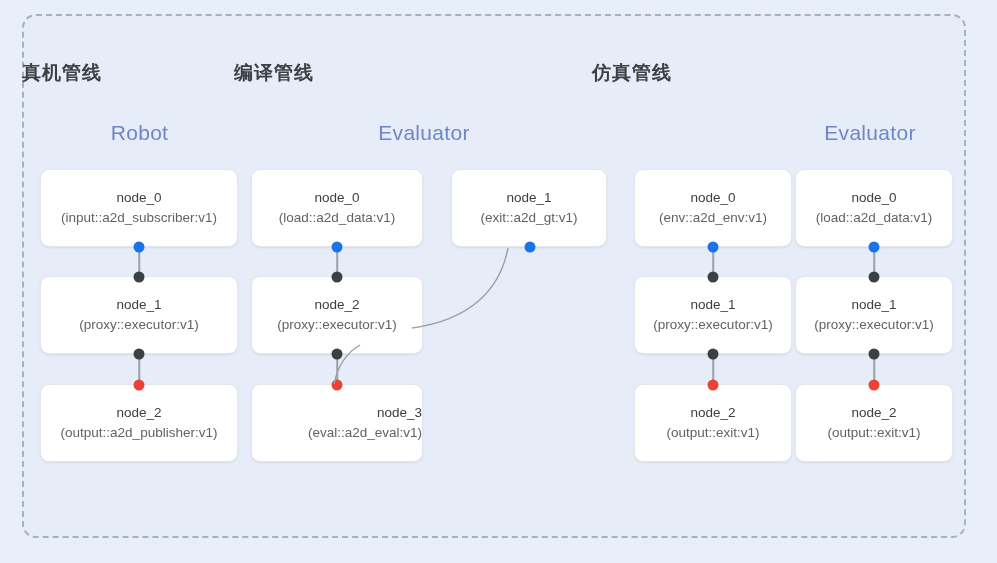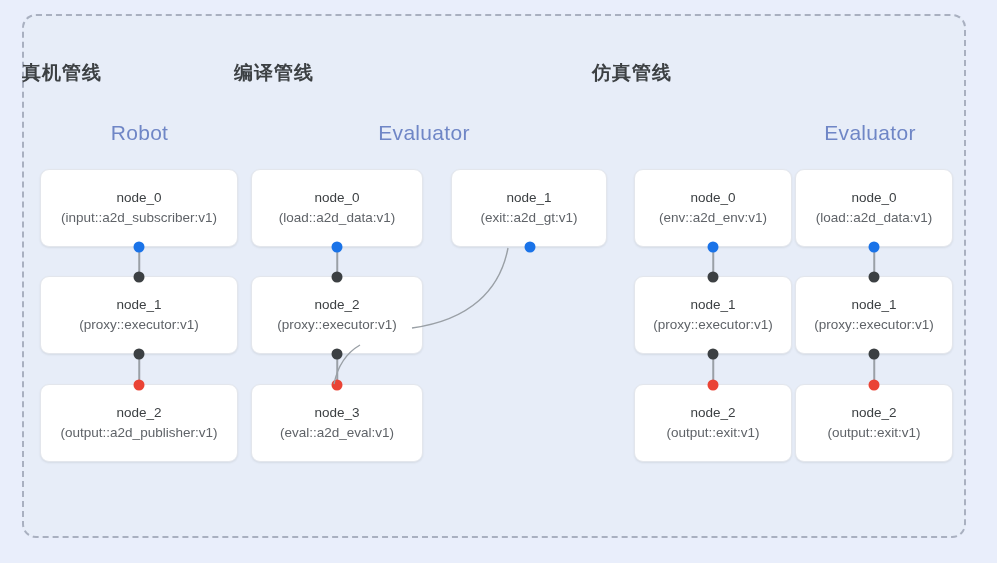--- a/index.html
+++ b/index.html
@@ -172,21 +172,21 @@
       <div class="node" style="left:217px; top:155px; width:156px;">
         <div class="nm">node_1</div>
         <div class="ty">(exit::a2d_gt:v1)</div>
       </div>
 
       <div class="node" style="left:17px; top:262px; width:172px;">
         <div class="nm">node_2</div>
         <div class="ty">(proxy::executor:v1)</div>
       </div>
 
-      <div class="node" style="left:17px; top:370px; width:172px;">
+      <div class="node" style="left:17px; top:370px; width:172px;align-items:flex-end;">
         <div class="nm">node_3</div>
         <div class="ty">(eval::a2d_eval:v1)</div>
       </div>
 
       <div class="link" style="left:103px; top:233px; height:29px;"></div>
       <div class="link" style="left:103px; top:340px; height:30px;"></div>
 
       <div class="dot blue" style="left:103px; top:233px;"></div>
       <div class="dot blue" style="left:296px; top:233px;"></div>
       <div class="dot black" style="left:103px; top:263px;"></div>

